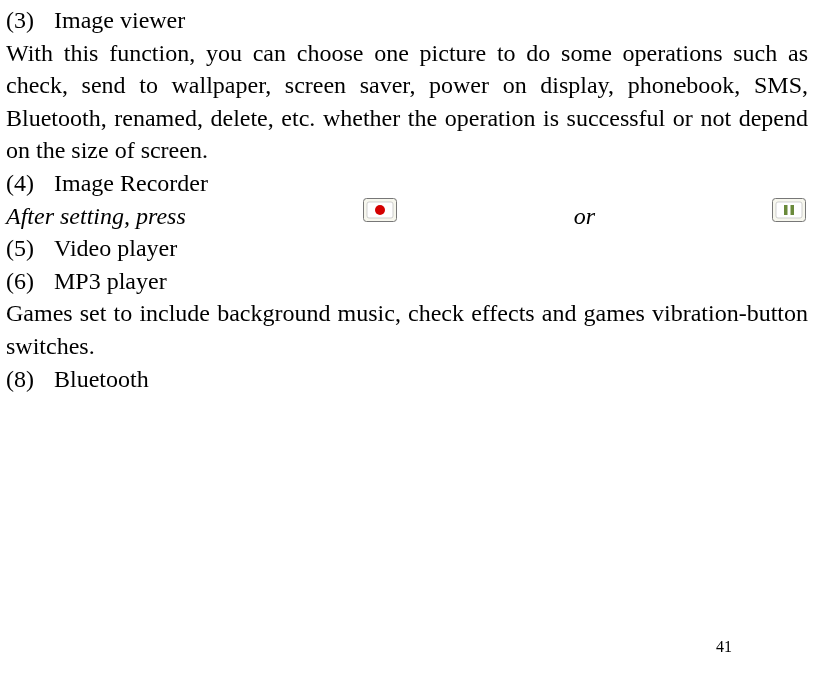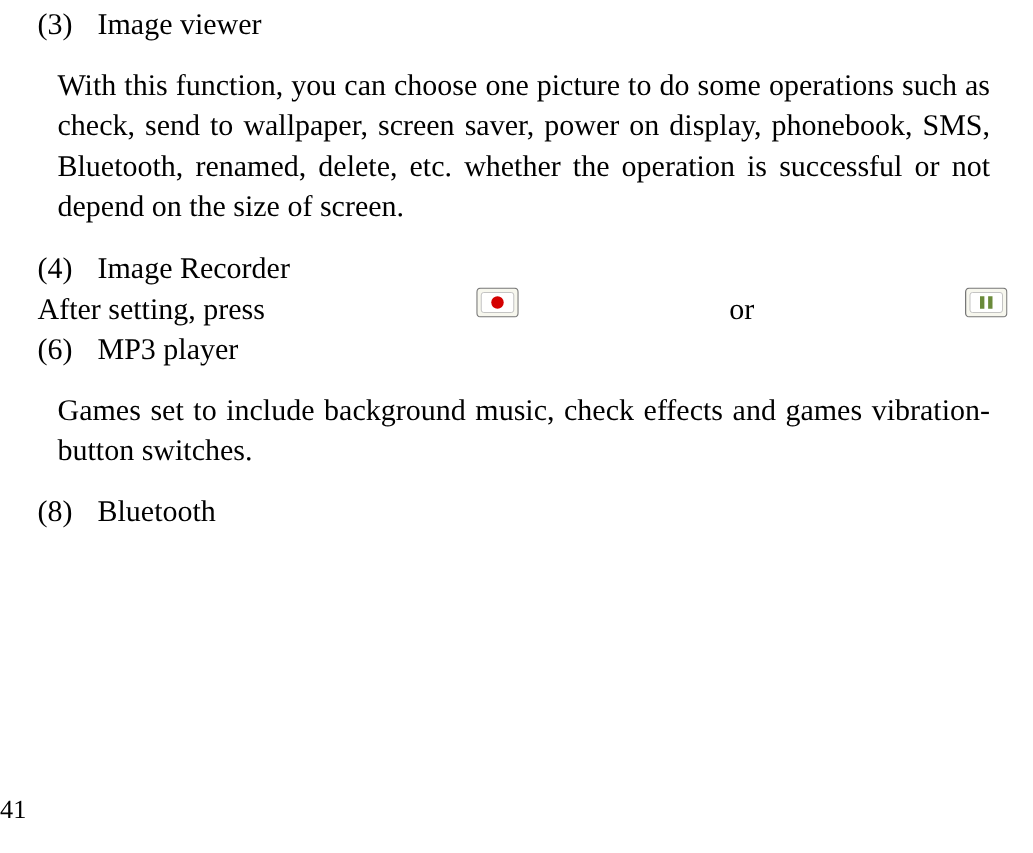--- a/index.html
+++ b/index.html
@@ -7,59 +7,60 @@
     padding: 0;
     background: #ffffff;
     width: 826px;
     height: 682px;
     overflow: hidden;
   }
   .page {
     box-sizing: border-box;
     width: 826px;
     height: 682px;
-    padding: 4px 18px 0 30px;
+    padding: 4px 18px 0 6px;
     font-family: "Times New Roman", Times, serif;
     font-size: 24px;
     line-height: 32.6px;
     color: #000000;
     position: relative;
   }
   .num {
     display: inline-block;
     width: 48px;
   }
   .para {
     text-align: justify;
     text-justify: inter-word;
-    margin: 16px;
+    margin: 0;
   }
   .after-setting-line {
     display: flex;
-    align-items: flex-start;
+    align-items: center;
     justify-content: space-between;
     height: 32.6px;
+    font-style: italic;
   }
   .after-setting-line .seg {
     white-space: nowrap;
   }
   .icon {
     display: inline-block;
     vertical-align: middle;
     margin: 0 2px;
     position: relative;
     top: -2px;
   }
   .page-number {
     position: absolute;
     bottom: 18px;
     left: 0;
     width: 732px;
-    text-align: left;
-    font-size: 21px;
+    text-align: right;
+    font-size: 16px;
     font-family: "Times New Roman", Times, serif;
   }
 </style>
 </head>
 <body>
 
 <div class="page">
 
   <div>
     <span class="num">(3)</span><span>Image viewer</span>
@@ -83,20 +84,23 @@
     <span class="icon">
       <svg width="34" height="24" viewBox="0 0 34 24">
         <rect x="0.5" y="0.5" width="33" height="23" rx="3" ry="3" fill="#f7f7ee" stroke="#777" stroke-width="1"></rect>
         <rect x="4" y="4" width="26" height="16" rx="2" ry="2" fill="#ffffff" stroke="#bbb" stroke-width="0.7"></rect>
         <rect x="12" y="7" width="3.5" height="10" fill="#6a8a3a"></rect>
         <rect x="18.5" y="7" width="3.5" height="10" fill="#6a8a3a"></rect>
       </svg>
     </span>
   </div>
 
+  <div>
+    <span class="num">(5)</span><span>Video player</span>
+  </div>
 
   <div>
     <span class="num">(6)</span><span>MP3 player</span>
   </div>
 
   <p class="para">Games set to include background music, check effects and games vibration-button switches.</p>
 
   <div>
     <span class="num">(8)</span><span>Bluetooth</span>
   </div>

